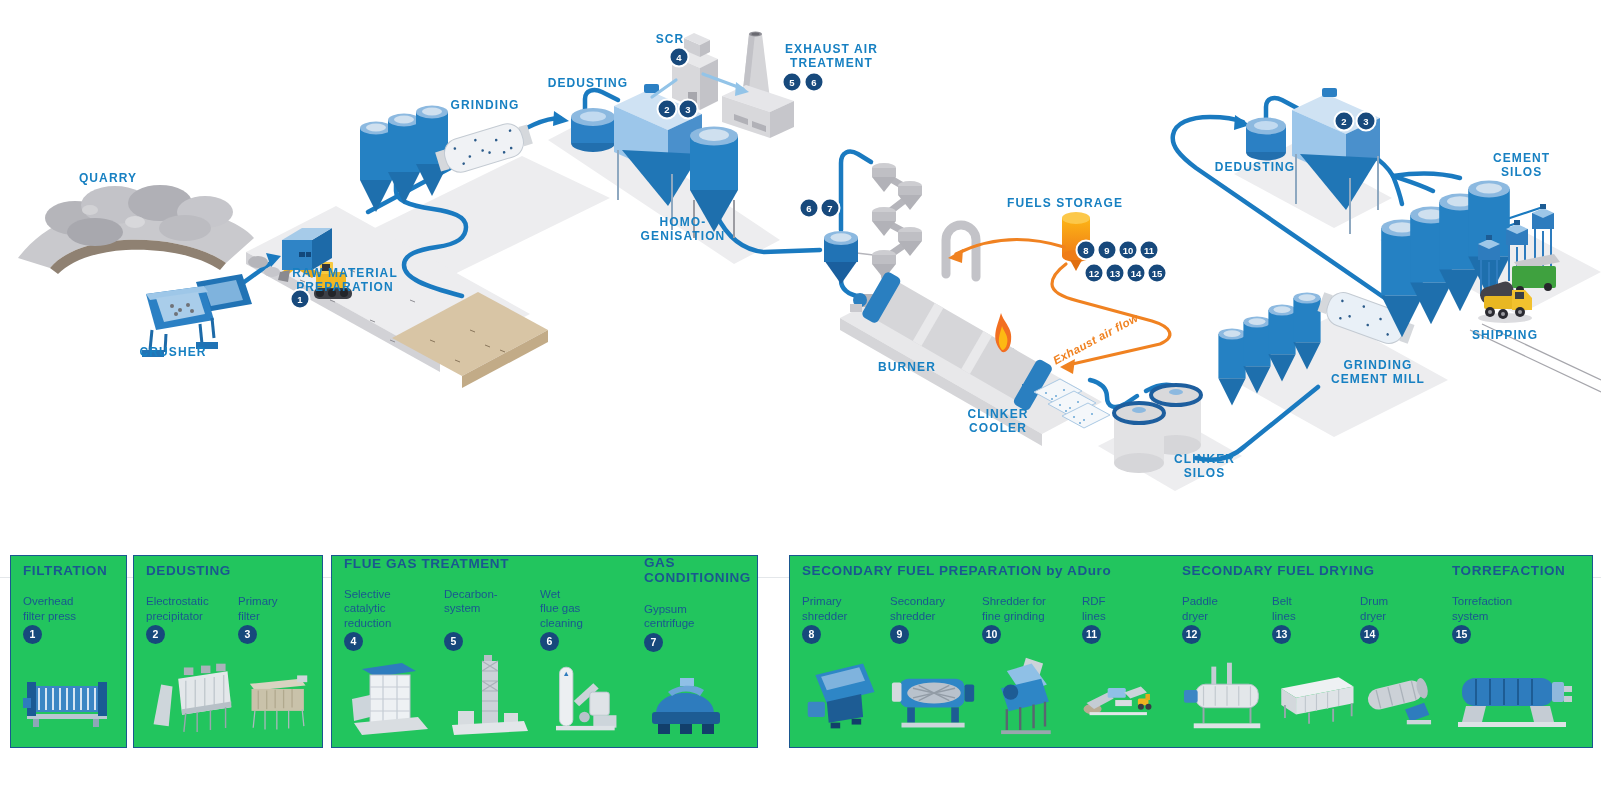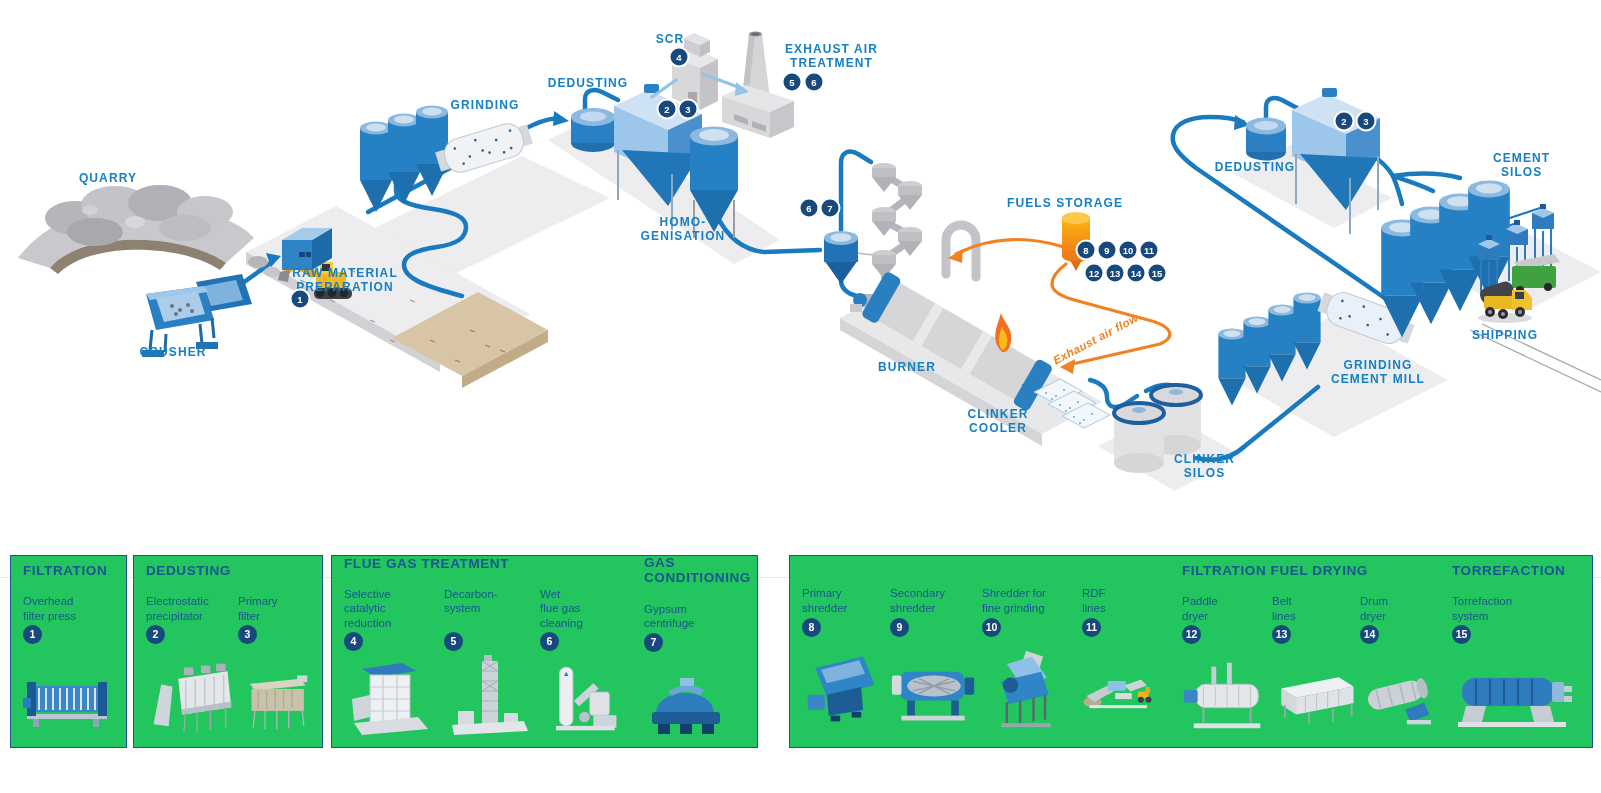--- a/index.html
+++ b/index.html
@@ -599,20 +599,21 @@
               <rect x="58" y="68" width="12" height="10" fill="#123f6b"></rect>
             </svg>
           </div>
         </div>
       </div>
     </div>
   </div>
 
   <div class="lbox" style="left:789px;width:804px">
     <div class="lgroup" style="width:378px">
+      <div class="ltitle">SECONDARY FUEL PREPARATION by ADuro</div>
       <div class="litems">
         <div class="litem" style="width:88px">
           <div class="lname">Primary
 shredder</div>
           <div class="lbadge">8</div>
           <div class="lphoto">
             <svg viewBox="0 0 88 92" width="84" height="92">
               <polygon points="14,26 64,14 76,44 26,56" fill="#2e86c6"></polygon>
               <polygon points="20,28 60,18 66,32 26,42" fill="#7fb3dd"></polygon>
               <polygon points="26,54 62,46 64,70 28,76" fill="#1d5c94"></polygon>
@@ -674,21 +675,21 @@
               <circle cx="78" cy="63" r="4" fill="#3a3d44"></circle>
                 <circle cx="88" cy="63" r="4" fill="#3a3d44"></circle>
               <rect x="10" y="70" width="76" height="4" fill="#e2e6e9"></rect>
             </svg>
           </div>
         </div>
       </div>
     </div>
     <div class="ldiv"></div>
     <div class="lgroup" style="width:268px">
-      <div class="ltitle">FILTRATION FUEL DRYING</div>
+      <div class="ltitle">SECONDARY FUEL DRYING</div>
       <div class="litems">
         <div class="litem" style="width:96px">
           <div class="lname">Paddle
 dryer</div>
           <div class="lbadge">12</div>
           <div class="lphoto">
             <svg viewBox="0 0 92 92" width="90" height="92">
               <rect x="30" y="18" width="5" height="20" fill="#c5ccd4"></rect>
               <rect x="46" y="14" width="5" height="24" fill="#c5ccd4"></rect>
               <rect x="14" y="36" width="64" height="24" rx="10" fill="#e3e7ea" stroke="#b9c2cc"></rect>

